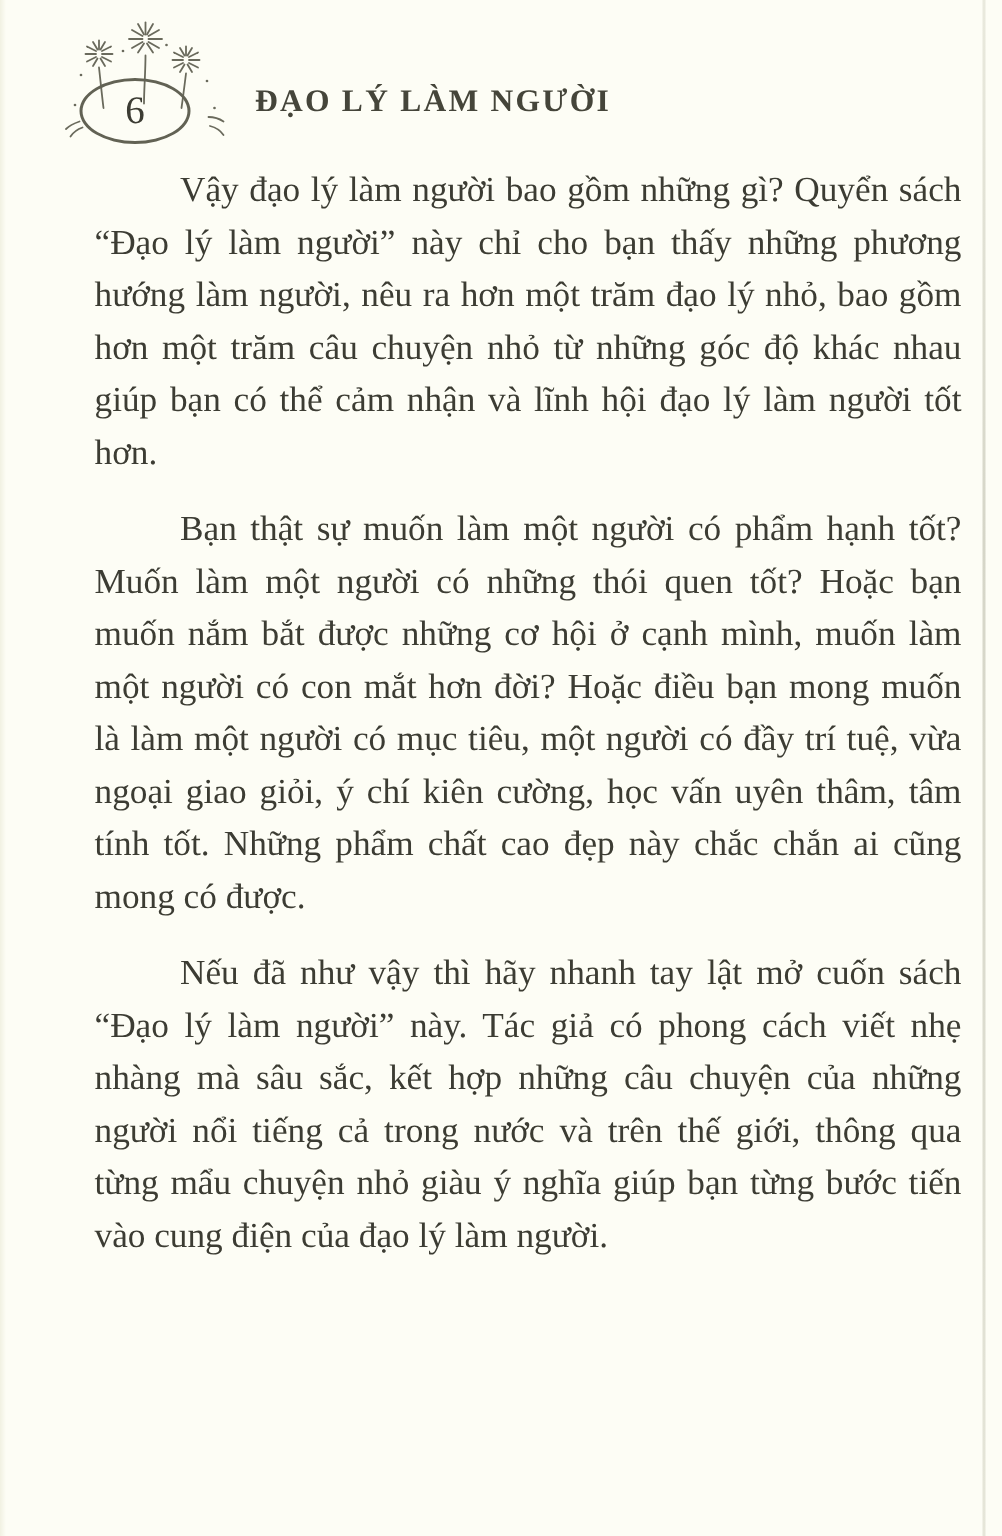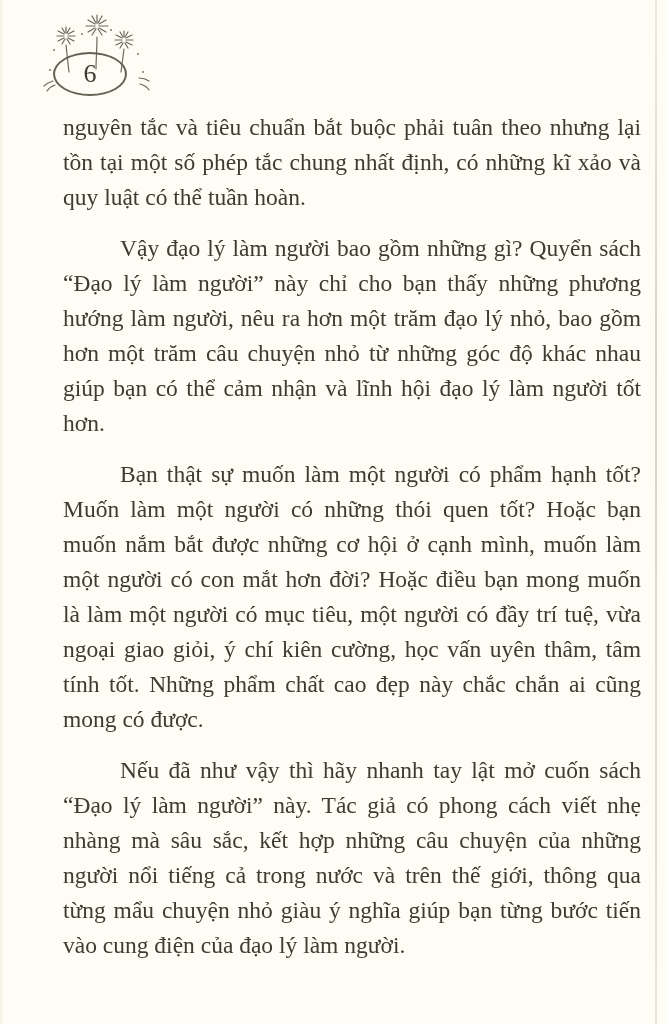--- a/index.html
+++ b/index.html
@@ -114,20 +114,20 @@
 
       <path d="M4,74 C7,71 10,70 13,69"></path>
       <path d="M7,79 C9,76 12,74 15,73"></path>
       <path d="M100,72 C104,73 107,75 109,78"></path>
       <path d="M99,66 C103,66 106,67 109,69"></path>
     </svg>
     <div class="page-oval">
       <span>6</span>
     </div>
   </div>
+  <div class="header-title">ĐẠO LÝ LÀM NGƯỜI</div>
 </div>
 
 <div class="page-body">
-  <p class="continued">nguyên tắc và tiêu chuẩn bắt buộc phải tuân theo nhưng lại tồn tại một số phép tắc chung nhất định, có những kĩ xảo và quy luật có thể tuần hoàn.</p>
   <p>Vậy đạo lý làm người bao gồm những gì? Quyển sách “Đạo lý làm người” này chỉ cho bạn thấy những phương hướng làm người, nêu ra hơn một trăm đạo lý nhỏ, bao gồm hơn một trăm câu chuyện nhỏ từ những góc độ khác nhau giúp bạn có thể cảm nhận và lĩnh hội đạo lý làm người tốt hơn.</p>
   <p>Bạn thật sự muốn làm một người có phẩm hạnh tốt? Muốn làm một người có những thói quen tốt? Hoặc bạn muốn nắm bắt được những cơ hội ở cạnh mình, muốn làm một người có con mắt hơn đời? Hoặc điều bạn mong muốn là làm một người có mục tiêu, một người có đầy trí tuệ, vừa ngoại giao giỏi, ý chí kiên cường, học vấn uyên thâm, tâm tính tốt. Những phẩm chất cao đẹp này chắc chắn ai cũng mong có được.</p>
   <p>Nếu đã như vậy thì hãy nhanh tay lật mở cuốn sách “Đạo lý làm người” này. Tác giả có phong cách viết nhẹ nhàng mà sâu sắc, kết hợp những câu chuyện của những người nổi tiếng cả trong nước và trên thế giới, thông qua từng mẩu chuyện nhỏ giàu ý nghĩa giúp bạn từng bước tiến vào cung điện của đạo lý làm người.</p>
 </div>
 
 </body></html>

